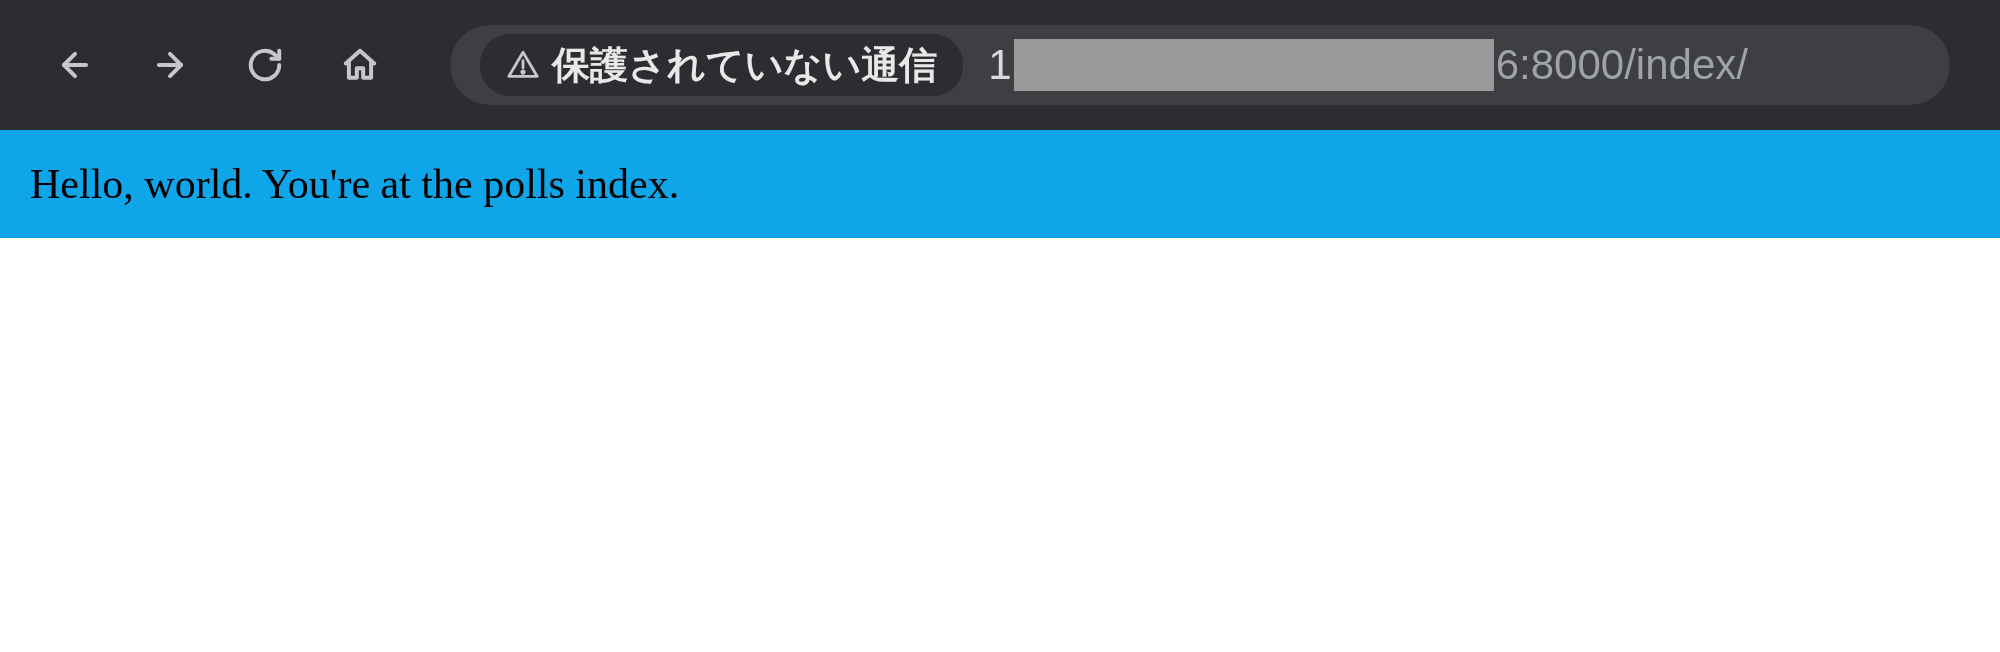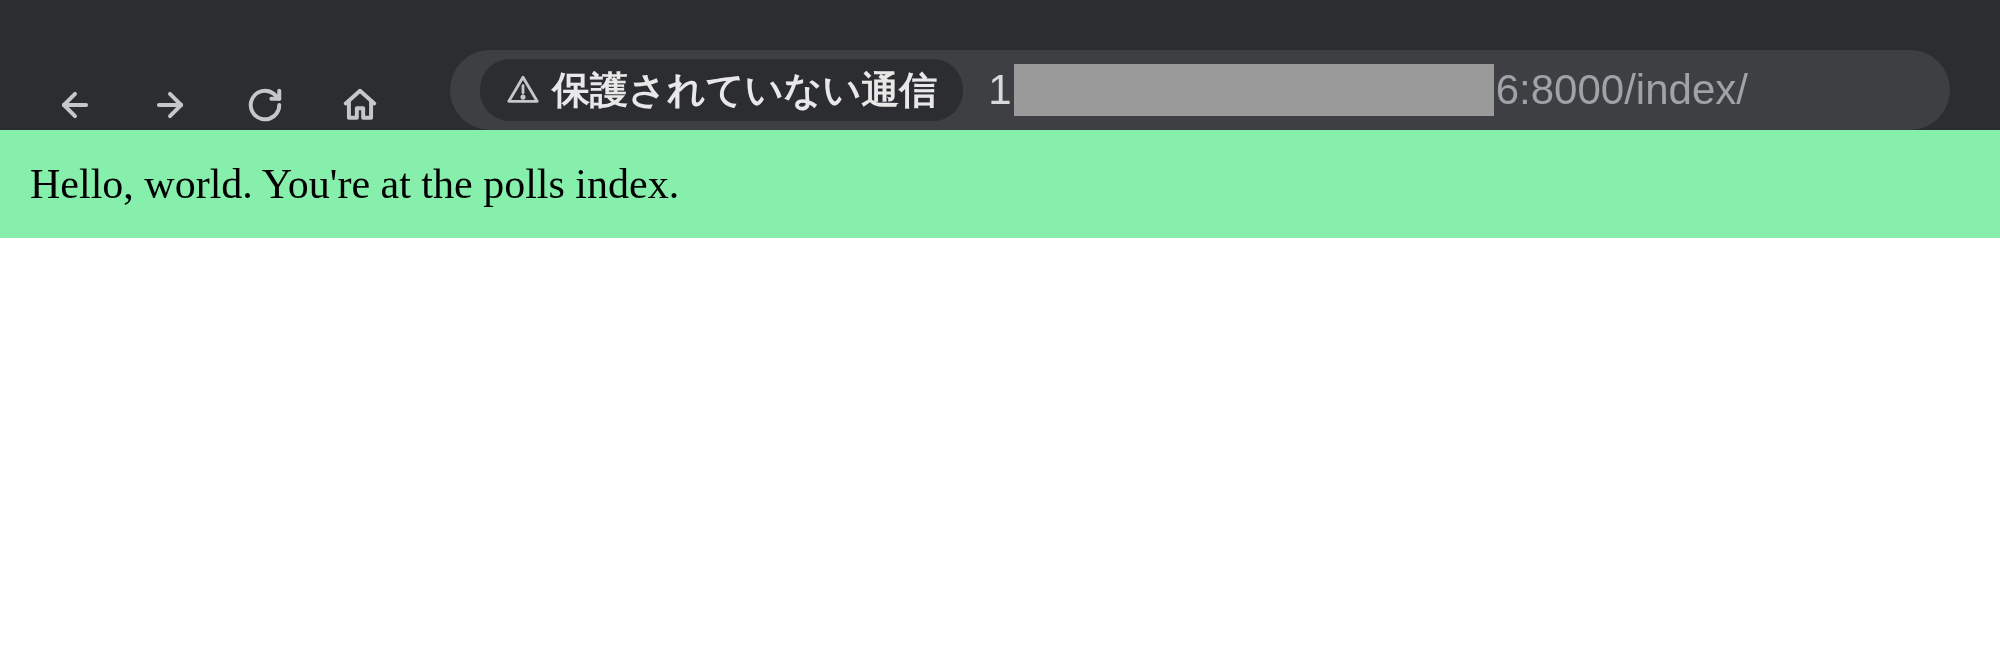--- a/index.html
+++ b/index.html
@@ -10,21 +10,21 @@
     body {
       width: 2000px;
       height: 652px;
       font-family: Arial, sans-serif;
       background: #ffffff;
     }
     .browser-toolbar {
       background: #2b2d31;
       height: 130px;
       display: flex;
-      align-items: flex-end;
+      align-items: center;
       padding: 0 50px;
       gap: 45px;
     }
     .nav-button {
       width: 50px;
       height: 50px;
       display: flex;
       align-items: center;
       justify-content: center;
       color: #c5c7ca;
@@ -83,21 +83,21 @@
       height: 52px;
       width: 480px;
       margin: 0 2px;
     }
     .url-suffix {
       color: #9fa2a6;
       font-size: 42px;
     }
     .page-content {
       padding: 30px 30px;
-      background: #86efac;
+      background: #0ea5e9;
     }
     .body-text {
       font-size: 42px;
       color: #000000;
       font-family: "Times New Roman", serif;
     }
   </style>
 </head>
 <body>
 

